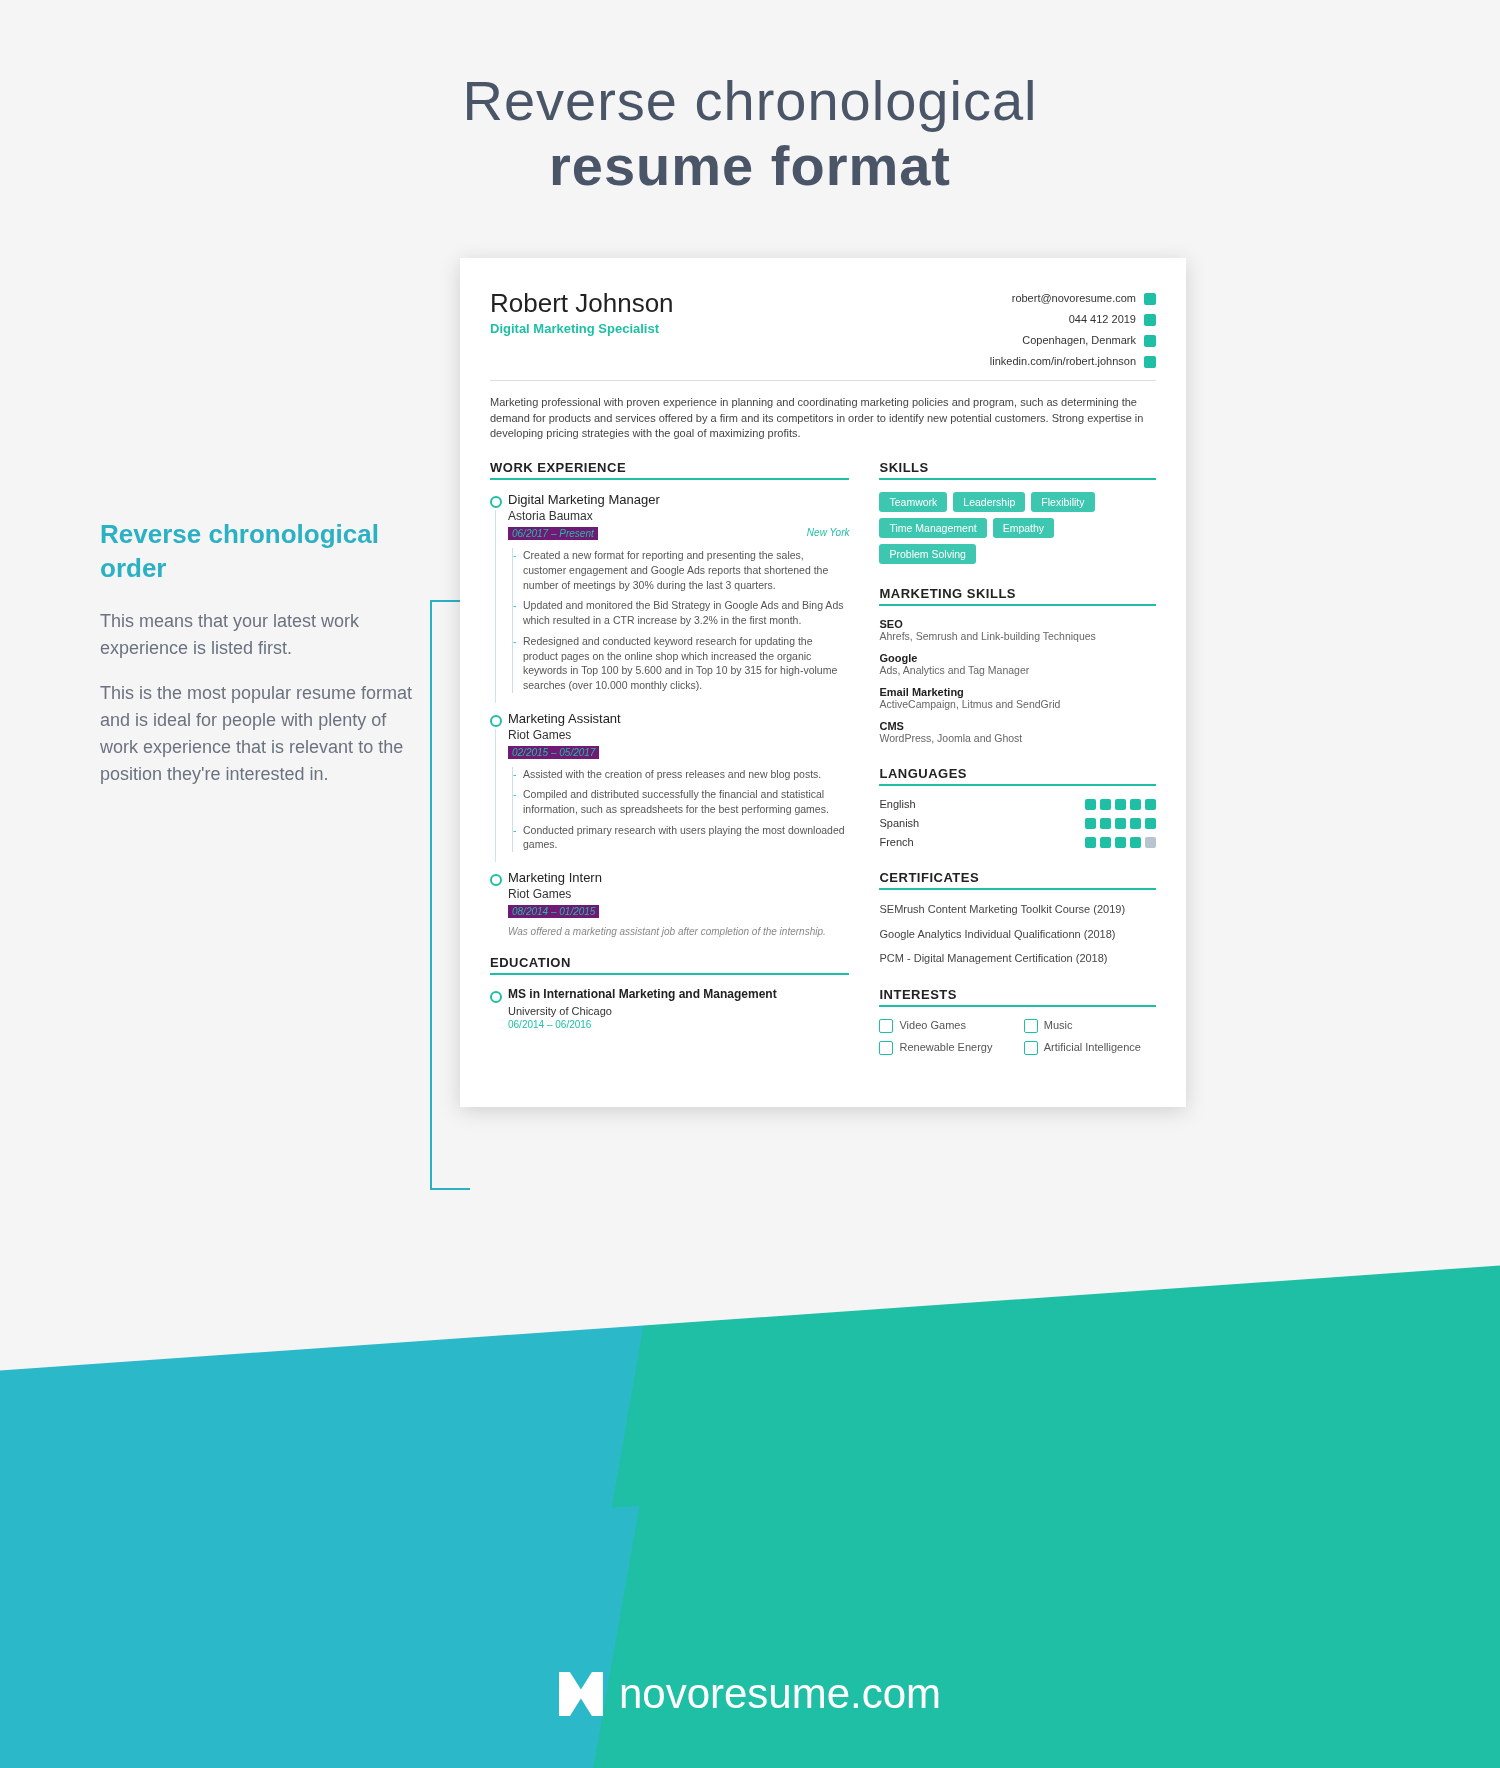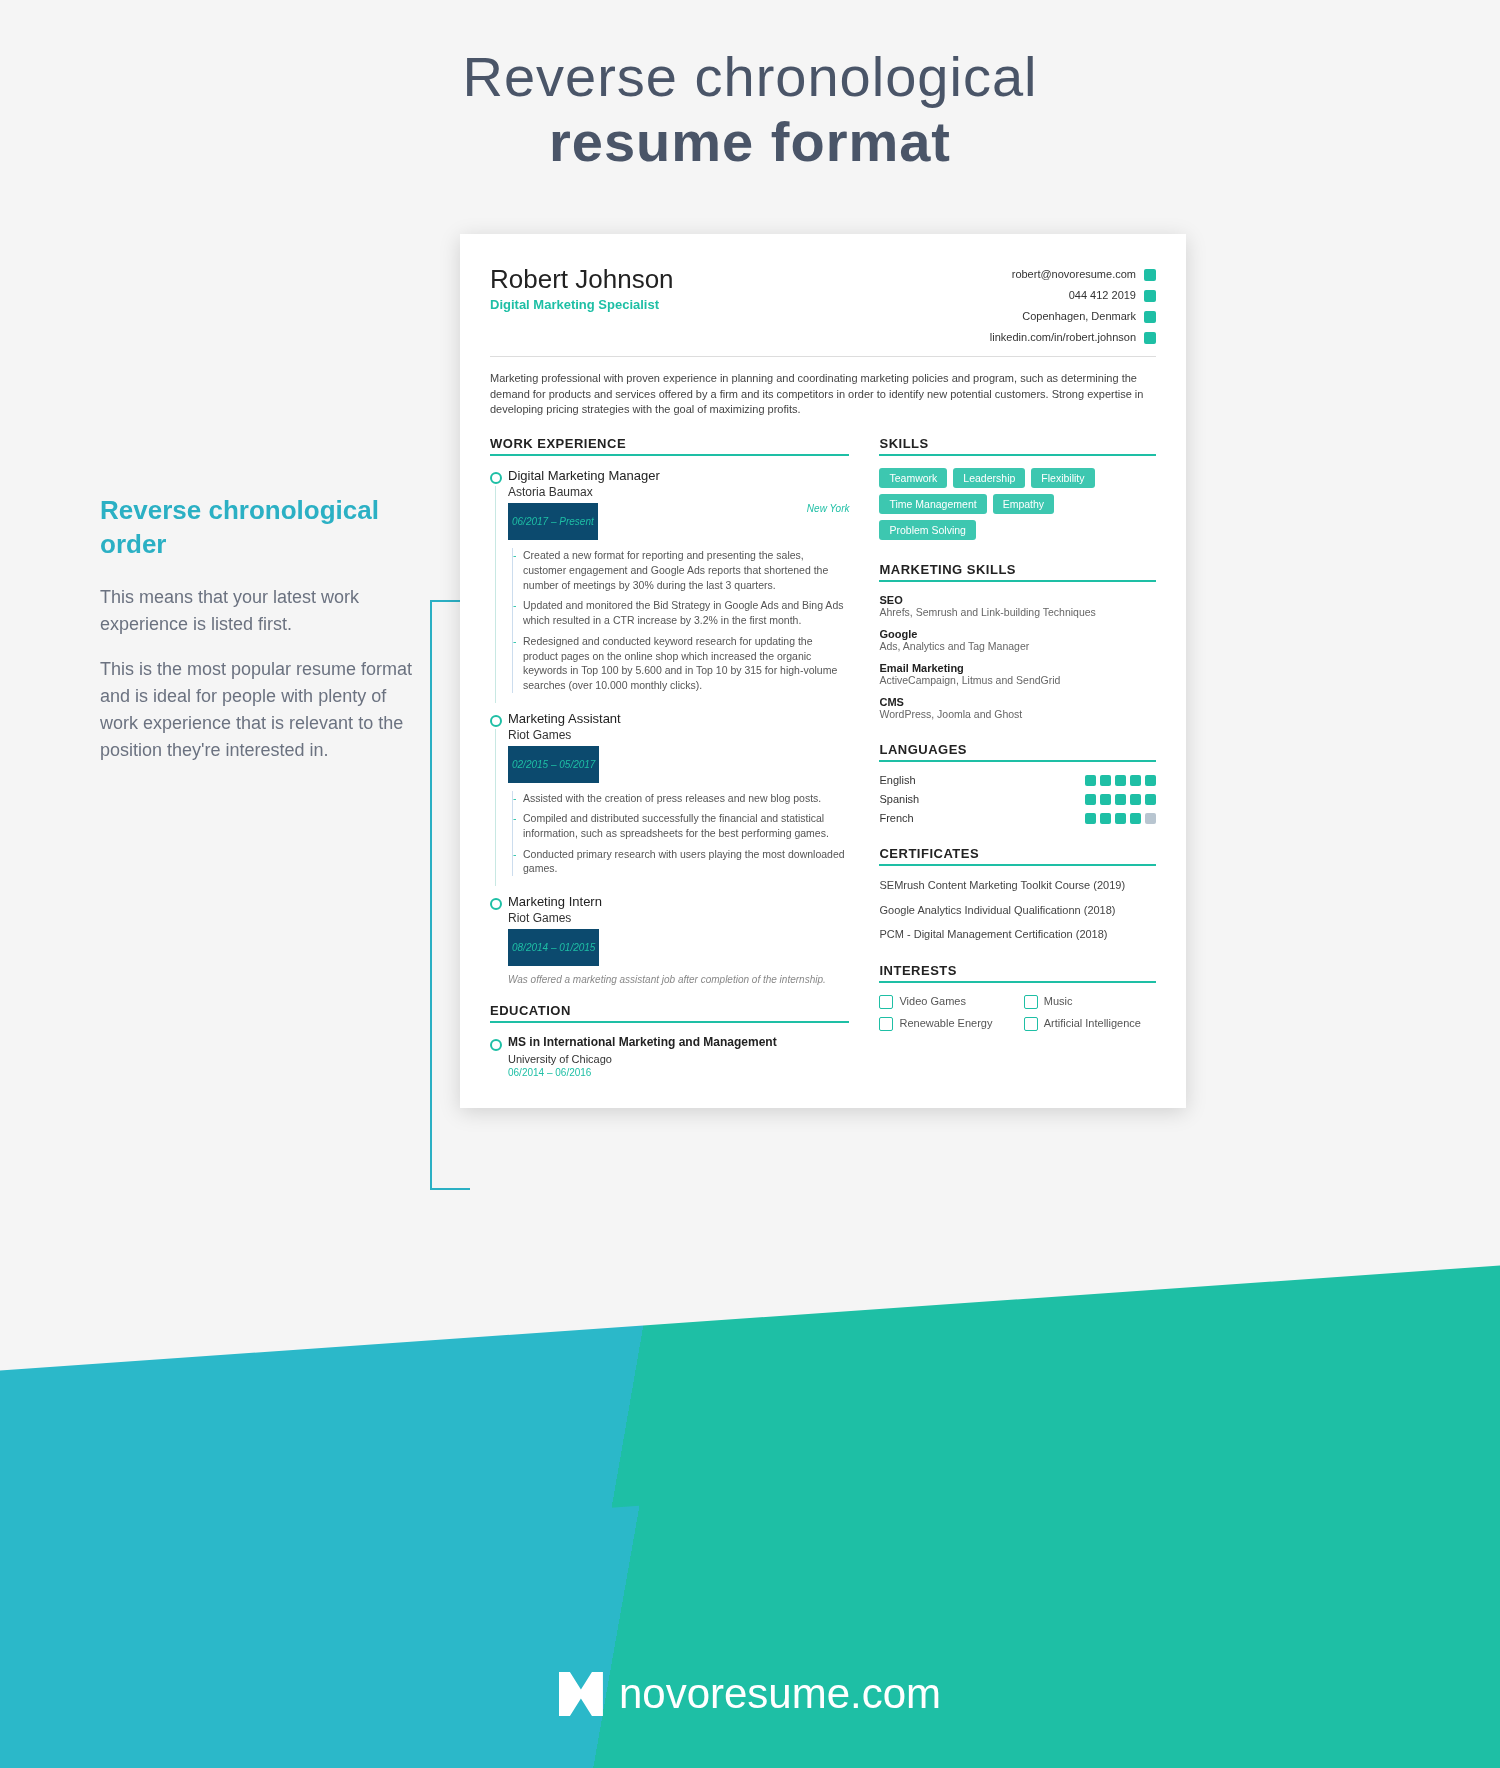--- a/index.html
+++ b/index.html
@@ -1,17 +1,17 @@
 <!DOCTYPE html>
 <html><head>
 <meta charset="utf-8">
 <style>
 *{box-sizing:border-box;margin:0;padding:0}
 body{font-family:-apple-system,BlinkMacSystemFont,"Segoe UI",Arial,sans-serif;background:#f5f5f5;width:1500px;height:1768px;position:relative;overflow:hidden}
-.page-title{text-align:center;padding:44px 0 60px;color:#4a5568}
+.page-title{text-align:center;padding:68px 0 60px;color:#4a5568}
 .page-title .line1{font-size:56px;font-weight:300;letter-spacing:1px}
 .page-title .line2{font-size:56px;font-weight:700;letter-spacing:1px}
 .main-area{display:flex;padding:0 100px;gap:40px}
 .annotation{width:320px;padding-top:260px}
 .annotation h3{color:#2bb0c4;font-size:26px;font-weight:600;line-height:1.3;margin-bottom:22px}
 .annotation p{color:#6b7280;font-size:18px;line-height:1.5;margin-bottom:18px}
 .bracket{position:absolute;left:430px;top:600px;width:40px;height:590px;border-left:2px solid #2bb0c4;border-top:2px solid #2bb0c4;border-bottom:2px solid #2bb0c4}
 .resume{background:#fff;width:726px;box-shadow:0 4px 20px rgba(0,0,0,0.15);padding:30px;font-size:11px;color:#333;position:relative}
 .resume-header{display:flex;justify-content:space-between;border-bottom:1px solid #ddd;padding-bottom:8px;margin-bottom:14px}
 .resume-name{font-size:26px;color:#222;font-weight:400}
@@ -23,21 +23,21 @@
 .col-left{flex:1.3}
 .col-right{flex:1}
 .sect-title{font-size:13px;font-weight:700;color:#222;border-bottom:2px solid #1ebfa5;padding-bottom:3px;margin-bottom:12px;letter-spacing:0.5px}
 .job{position:relative;padding-left:18px;margin-bottom:18px}
 .job::before{content:"";position:absolute;left:0;top:4px;width:8px;height:8px;border:2px solid #1ebfa5;border-radius:50%;background:#fff}
 .job::after{content:"";position:absolute;left:5px;top:18px;bottom:-10px;width:1px;background:#c8e8e3}
 .job:last-child::after{display:none}
 .job-title{font-size:13px;font-weight:400;color:#222}
 .job-company{font-size:12px;color:#333;margin:2px 0}
 .job-dates{font-size:10px;font-style:italic;color:#1ebfa5;display:flex;justify-content:space-between;margin:4px 0 8px}
-.job-dates .d{background:#0c4a6e;padding:13px 4px}
+.job-dates .d{background:#701a75;padding:1px 4px}
 .job-loc{color:#1ebfa5;font-style:italic}
 .job ul{list-style:none;border-left:1px solid #cde;margin-left:4px;padding-left:10px}
 .job li{font-size:10.5px;line-height:1.4;color:#555;margin-bottom:6px;position:relative}
 .job li::before{content:"-";position:absolute;left:-10px;color:#1ebfa5}
 .job-note{font-size:10px;font-style:italic;color:#888;margin-top:4px}
 .edu{position:relative;padding-left:18px}
 .edu::before{content:"";position:absolute;left:0;top:4px;width:8px;height:8px;border:2px solid #1ebfa5;border-radius:50%;background:#fff}
 .edu-title{font-size:12px;font-weight:700;color:#222;line-height:1.3}
 .edu-school{font-size:11px;margin:2px 0}
 .edu-dates{font-size:10px;color:#1ebfa5}

